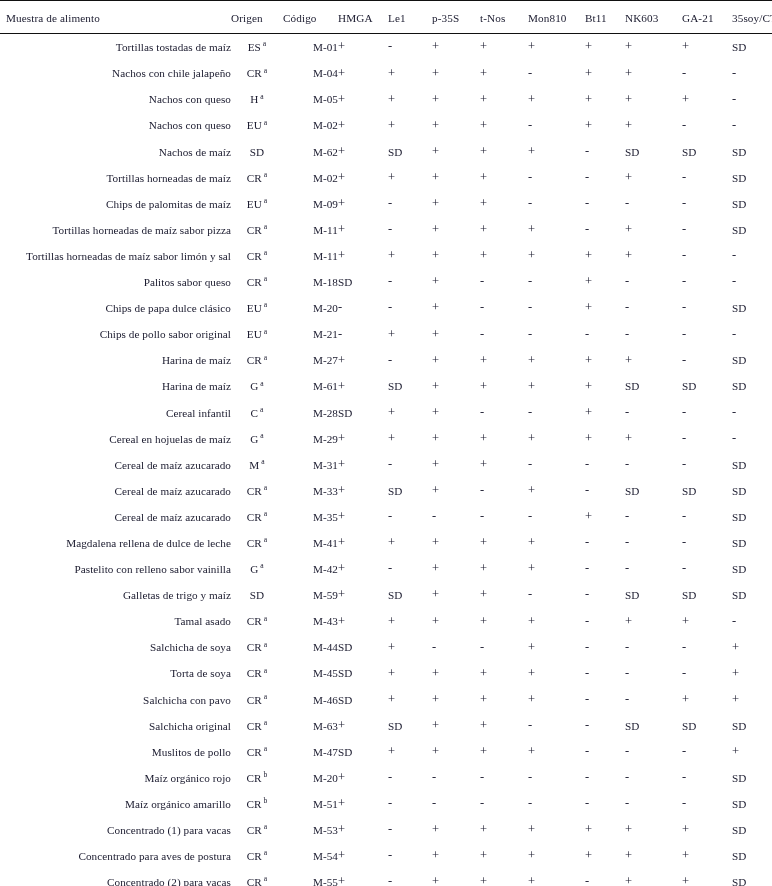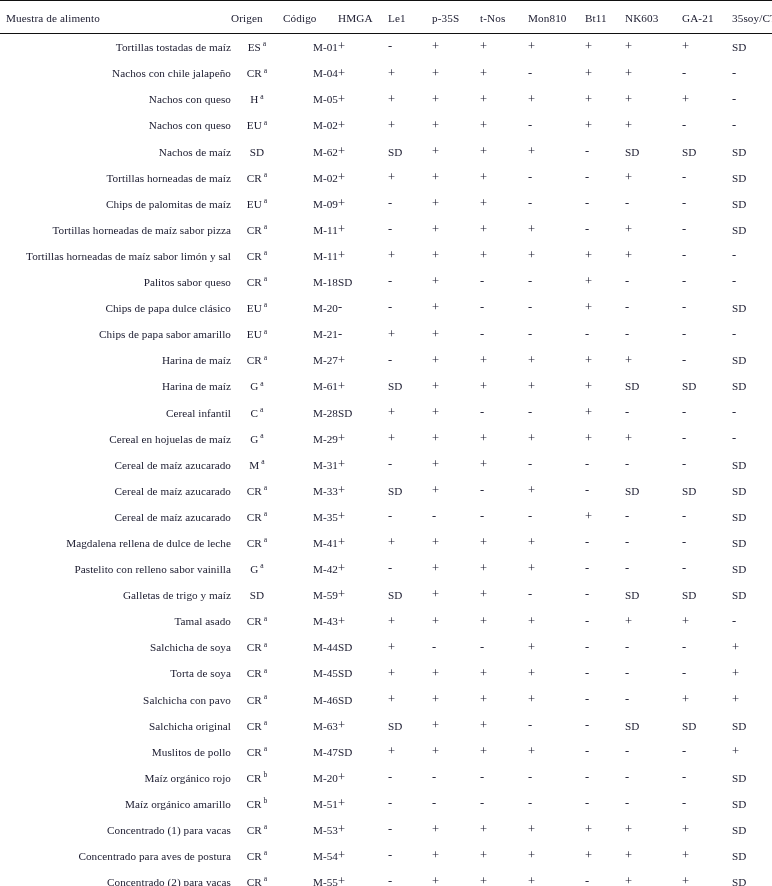--- a/index.html
+++ b/index.html
@@ -270,21 +270,21 @@
           <td class="col-mark"><span class="mark minus">-</span></td>
           <td class="col-mark"><span class="mark plus">+</span></td>
           <td class="col-mark"><span class="mark minus">-</span></td>
           <td class="col-mark"><span class="mark minus">-</span></td>
           <td class="col-mark"><span class="mark plus">+</span></td>
           <td class="col-mark"><span class="mark minus">-</span></td>
           <td class="col-mark"><span class="mark minus">-</span></td>
           <td class="col-mark"><span class="mark sd">SD</span></td>
         </tr>
         <tr>
-          <td class="col-sample">Chips de papa sabor amarillo</td>
+          <td class="col-sample">Chips de pollo sabor original</td>
           <td class="col-origin"><span>EU</span><span class="sup">a</span></td>
           <td class="col-code">M-21</td>
           <td class="col-mark"><span class="mark minus">-</span></td>
           <td class="col-mark"><span class="mark plus">+</span></td>
           <td class="col-mark"><span class="mark plus">+</span></td>
           <td class="col-mark"><span class="mark minus">-</span></td>
           <td class="col-mark"><span class="mark minus">-</span></td>
           <td class="col-mark"><span class="mark minus">-</span></td>
           <td class="col-mark"><span class="mark minus">-</span></td>
           <td class="col-mark"><span class="mark minus">-</span></td>

